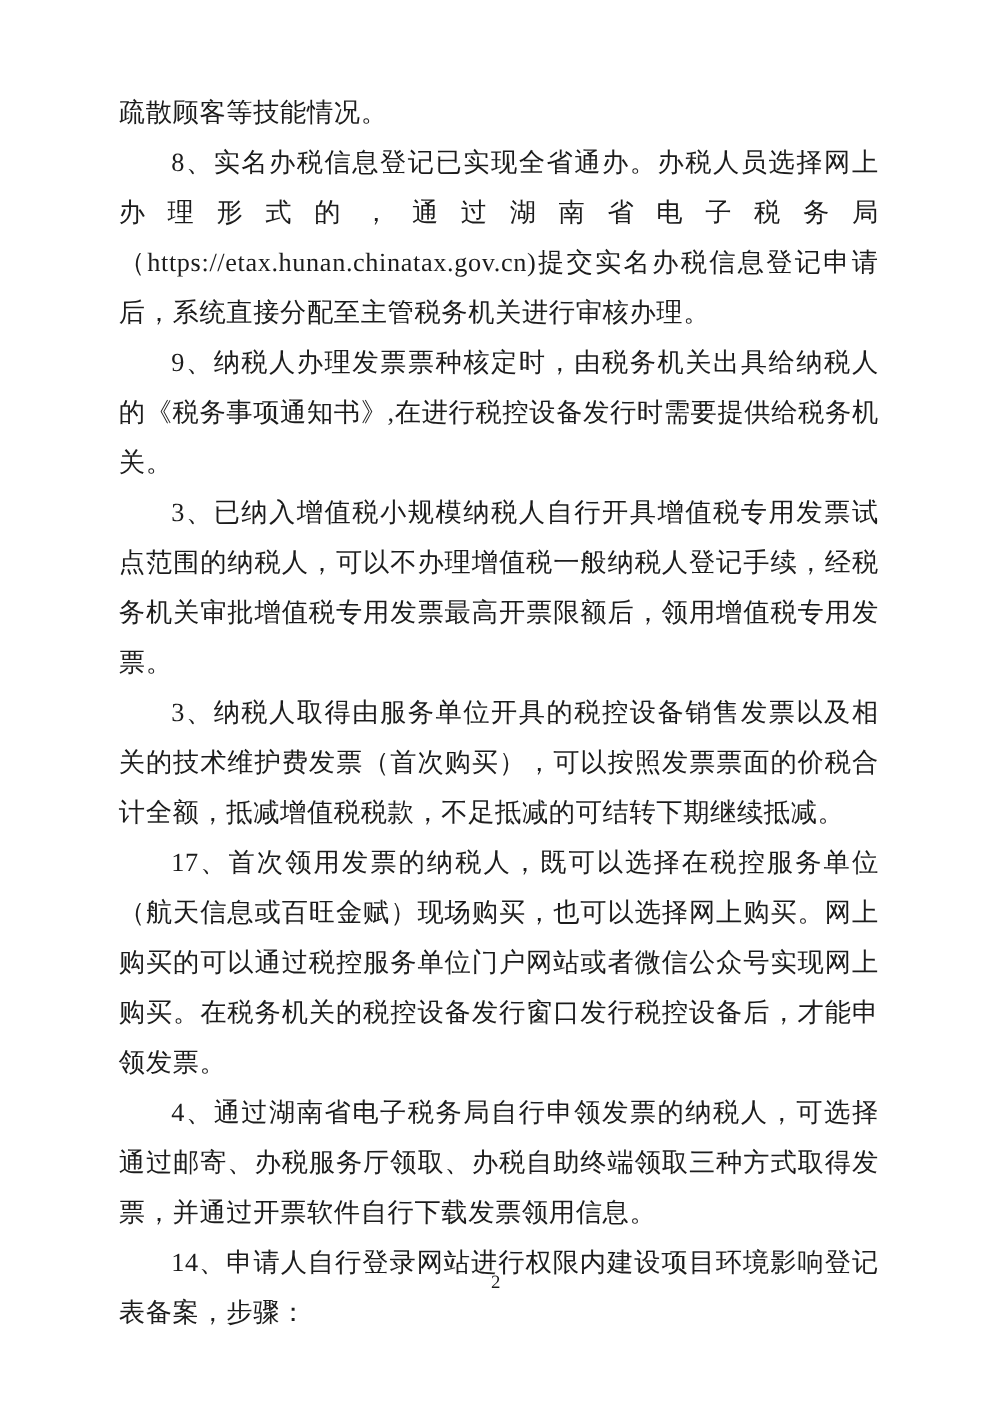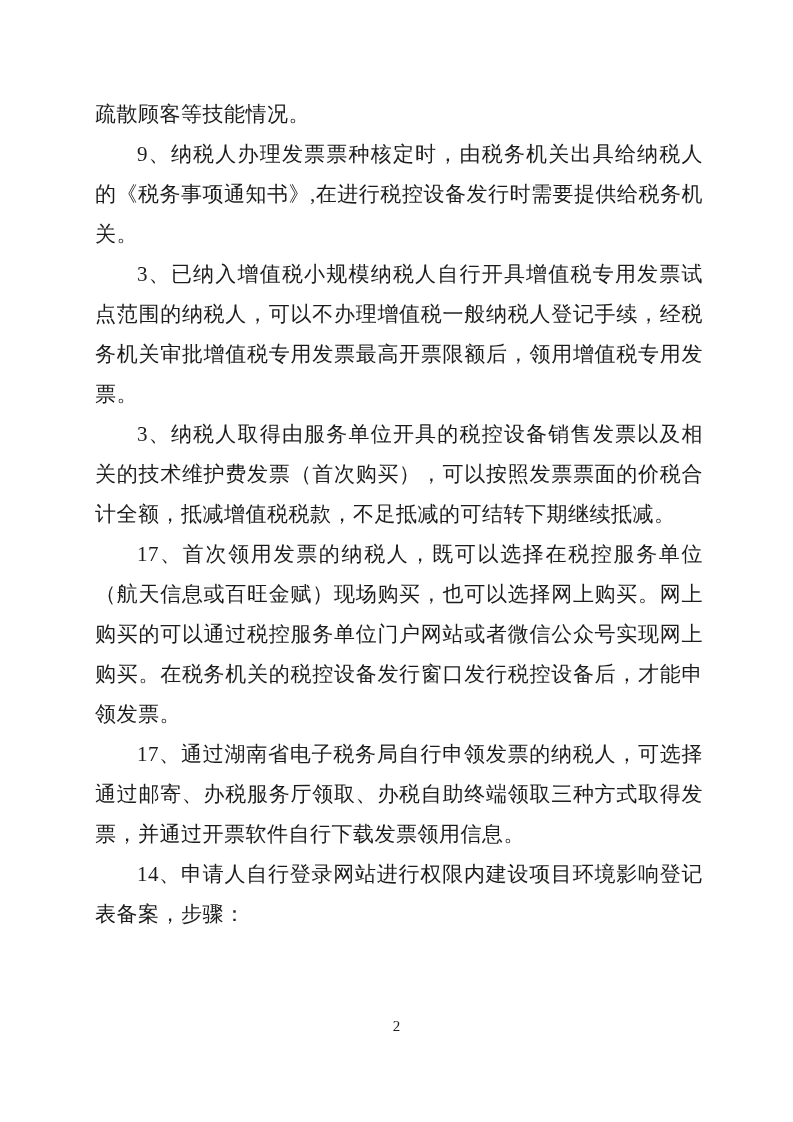--- a/index.html
+++ b/index.html
@@ -15,21 +15,20 @@
     background: #ffffff;
     overflow: hidden;
     font-family: "Liberation Serif", "DejaVu Serif", serif;
     color: #1c1c1c;
   }
   .content {
     position: absolute;
     top: 70px;
     left: 95px;
     width: 608px;
-    margin-top: 24px;
   }
   .para {
     margin: 0;
     font-size: 21px;
     line-height: 40px;
     text-align: justify;
     text-justify: inter-ideograph;
     overflow-wrap: break-word;
     letter-spacing: 0.5px;
   }
@@ -45,21 +44,22 @@
     font-size: 15px;
     color: #1c1c1c;
   }
 </style>
 </head>
 <body>
 
 <div class="page">
   <div class="content">
     <p class="para">疏散顾客等技能情况。</p>
+    <p class="para indent">8、实名办税信息登记已实现全省通办。办税人员选择网上办理形式的，通过湖南省电子税务局（https://etax.hunan.chinatax.gov.cn)提交实名办税信息登记申请后，系统直接分配至主管税务机关进行审核办理。</p>
     <p class="para indent">9、纳税人办理发票票种核定时，由税务机关出具给纳税人的《税务事项通知书》,在进行税控设备发行时需要提供给税务机关。</p>
     <p class="para indent">3、已纳入增值税小规模纳税人自行开具增值税专用发票试点范围的纳税人，可以不办理增值税一般纳税人登记手续，经税务机关审批增值税专用发票最高开票限额后，领用增值税专用发票。</p>
     <p class="para indent">3、纳税人取得由服务单位开具的税控设备销售发票以及相关的技术维护费发票（首次购买），可以按照发票票面的价税合计全额，抵减增值税税款，不足抵减的可结转下期继续抵减。</p>
     <p class="para indent">17、首次领用发票的纳税人，既可以选择在税控服务单位（航天信息或百旺金赋）现场购买，也可以选择网上购买。网上购买的可以通过税控服务单位门户网站或者微信公众号实现网上购买。在税务机关的税控设备发行窗口发行税控设备后，才能申领发票。</p>
-    <p class="para indent">17、通过湖南省电子税务局自行申领发票的纳税人，可选择通过邮寄、办税服务厅领取、办税自助终端领取三种方式取得发票，并通过开票软件自行下载发票领用信息。</p>
+    <p class="para indent">4、通过湖南省电子税务局自行申领发票的纳税人，可选择通过邮寄、办税服务厅领取、办税自助终端领取三种方式取得发票，并通过开票软件自行下载发票领用信息。</p>
     <p class="para indent">14、申请人自行登录网站进行权限内建设项目环境影响登记表备案，步骤：</p>
   </div>
   <div class="page-number">2</div>
 </div>
 
 </body></html>

